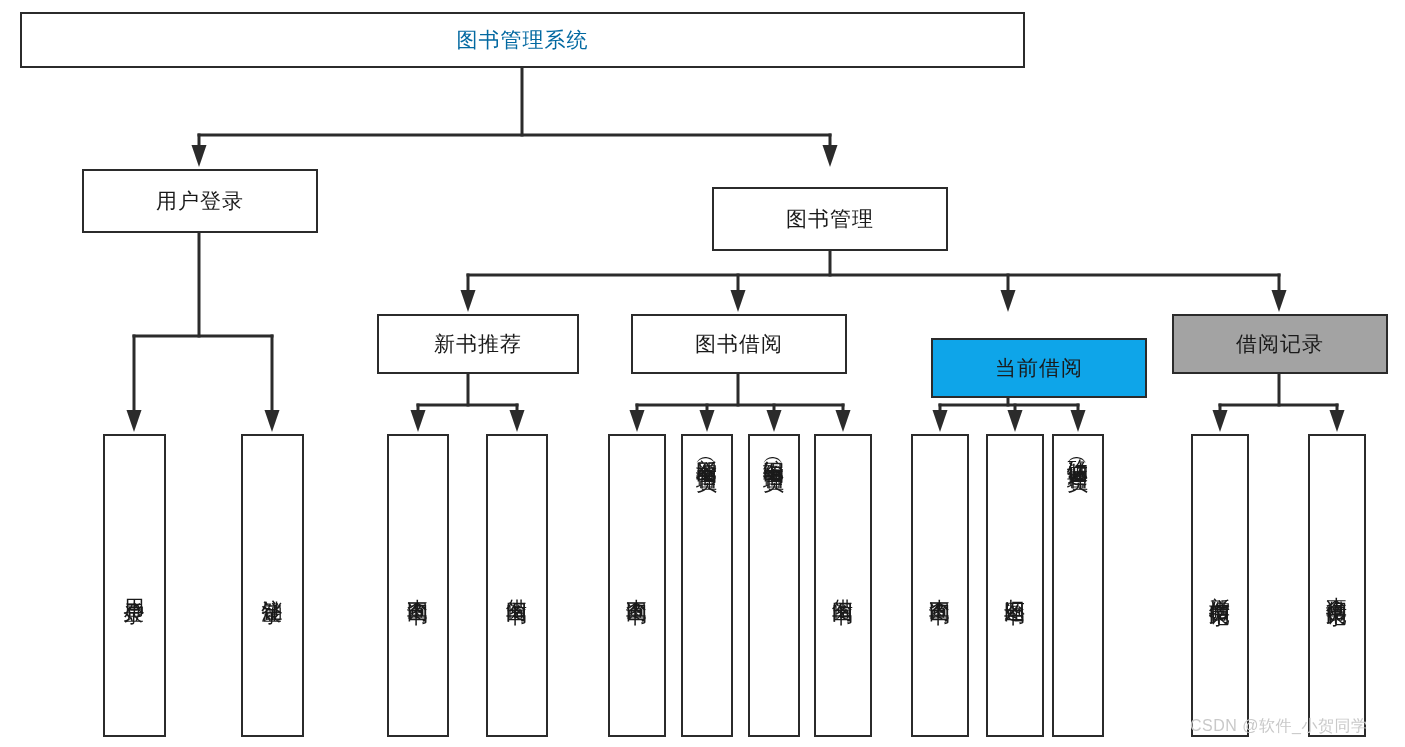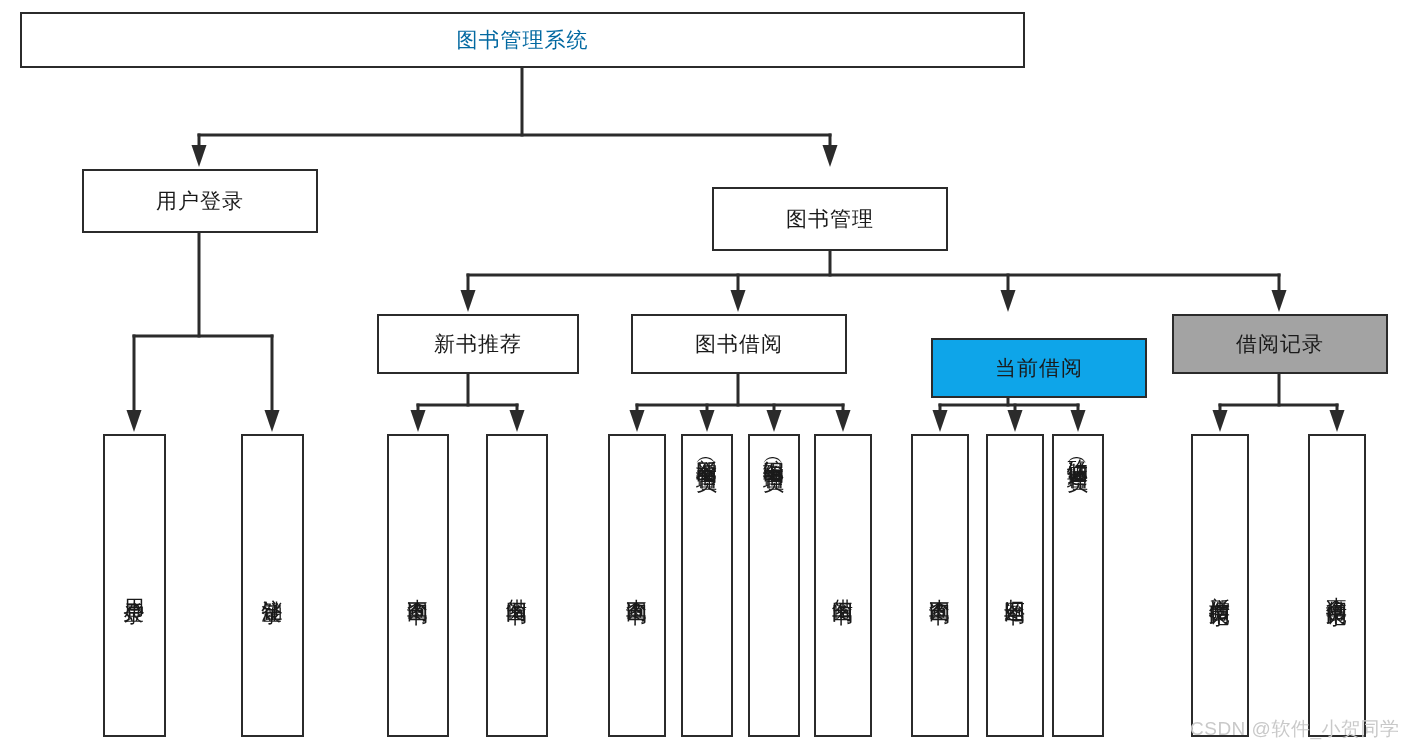--- a/index.html
+++ b/index.html
@@ -56,21 +56,21 @@
     display: block;
     white-space: pre;
   }
   .node-box.vertical .node-label {
     writing-mode: vertical-rl;
     text-orientation: upright;
   }
   .watermark {
     position: absolute;
     color: #c9c9c9;
-    font-size: 19px;
+    font-size: 16px;
     letter-spacing: 0.5px;
     white-space: nowrap;
     user-select: none;
   }
 </style>
 </head>
 <body>
 
 <div id="diagram-root">
 

